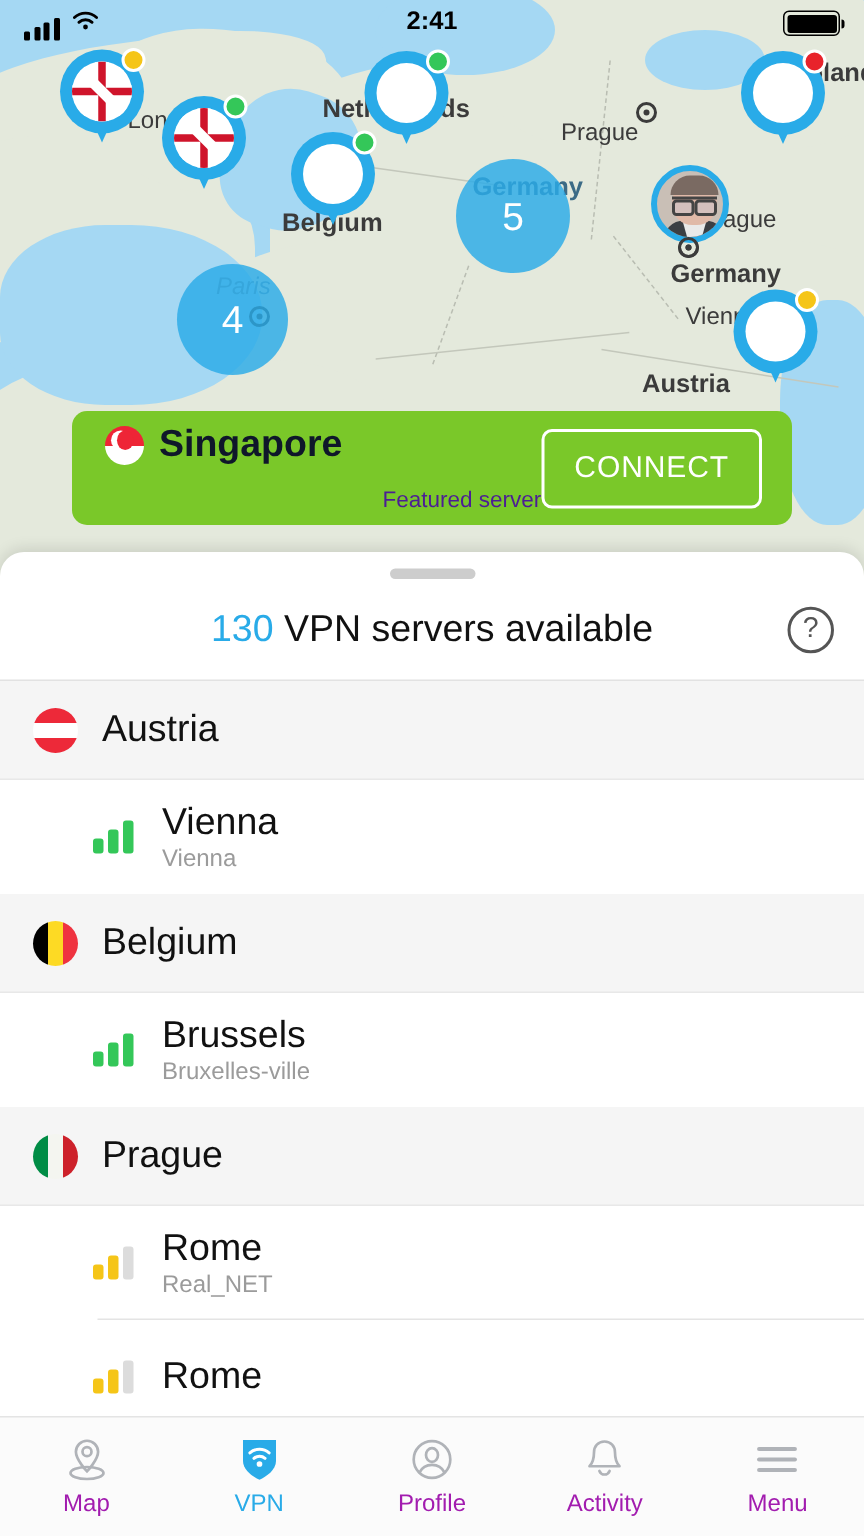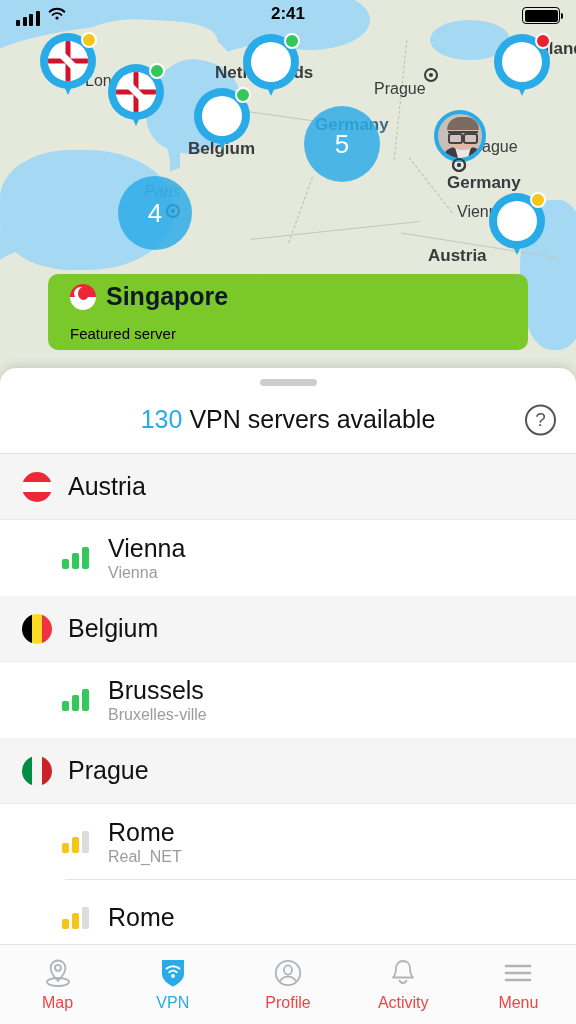--- a/index.html
+++ b/index.html
@@ -161,21 +161,21 @@
   
   .featured {
     position: absolute; left: 48px; top: 274px; width: 480px; height: 76px;
     background: #7AC829; border-radius: 10px;
     display: flex; align-items: center; z-index: 20;
   }
   .featured .f-left { display: flex; flex-direction: column; justify-content: center; margin-left: 22px; flex: 1; }
   .featured .f-title-row { display: flex; align-items: center; gap: 10px; }
   .featured .f-flag { width: 26px; height: 26px; border-radius: 50%; overflow: hidden; }
   .featured .f-title { color: #0f172a; font-size: 25px; font-weight: bold; }
-  .featured .f-sub { color: #000000; font-size: 15px; margin-top: 14px; }
+  .featured .f-sub { color: #4c1d95; font-size: 15px; margin-top: 14px; text-align: right; }
   .connect-btn {
     margin-right: 20px; border: 2px solid #ffffff; border-radius: 7px;
     color: #ffffff; font-size: 20px; letter-spacing: 0.6px;
     padding: 13px 20px; background: transparent; cursor: pointer;
     font-family: "Liberation Sans", sans-serif;
   }
 
   
   .sheet {
     position: absolute; left: 0; top: 368px; width: 576px; height: 656px;
@@ -228,21 +228,21 @@
   
   .tabbar {
     position: absolute; left: 0; bottom: 0; width: 576px; height: 80px;
     background: #fbfbfb; border-top: 1px solid #e4e4e4;
     display: flex; z-index: 50;
   }
   .tab {
     flex: 1; display: flex; flex-direction: column; align-items: center;
     justify-content: center; gap: 5px; cursor: pointer;
   }
-  .tab .tlabel { font-size: 16px; color: #ef4444; }
+  .tab .tlabel { font-size: 16px; color: #a21caf; }
   .tab.active .tlabel { color: #29ABE8; }
   .tab svg { display: block; }
 </style>
 </head>
 <body>
 
 <div id="app">
 
   <div class="map">
     <div class="land l1"></div>
@@ -375,20 +375,21 @@
   <div class="featured">
     <div class="f-left">
       <div class="f-title-row">
         <span class="f-flag flag-sg">
           <span class="crescent"></span>
         </span>
         <span class="f-title">Singapore</span>
       </div>
       <span class="f-sub">Featured server</span>
     </div>
+    <button class="connect-btn">CONNECT</button>
   </div>
 
   <div class="sheet">
     <div class="grabber"></div>
 
     <div class="sheet-header">
       <span class="count">130</span>
       <span class="headline">VPN servers available</span>
       <span class="help-icon">?</span>
     </div>

